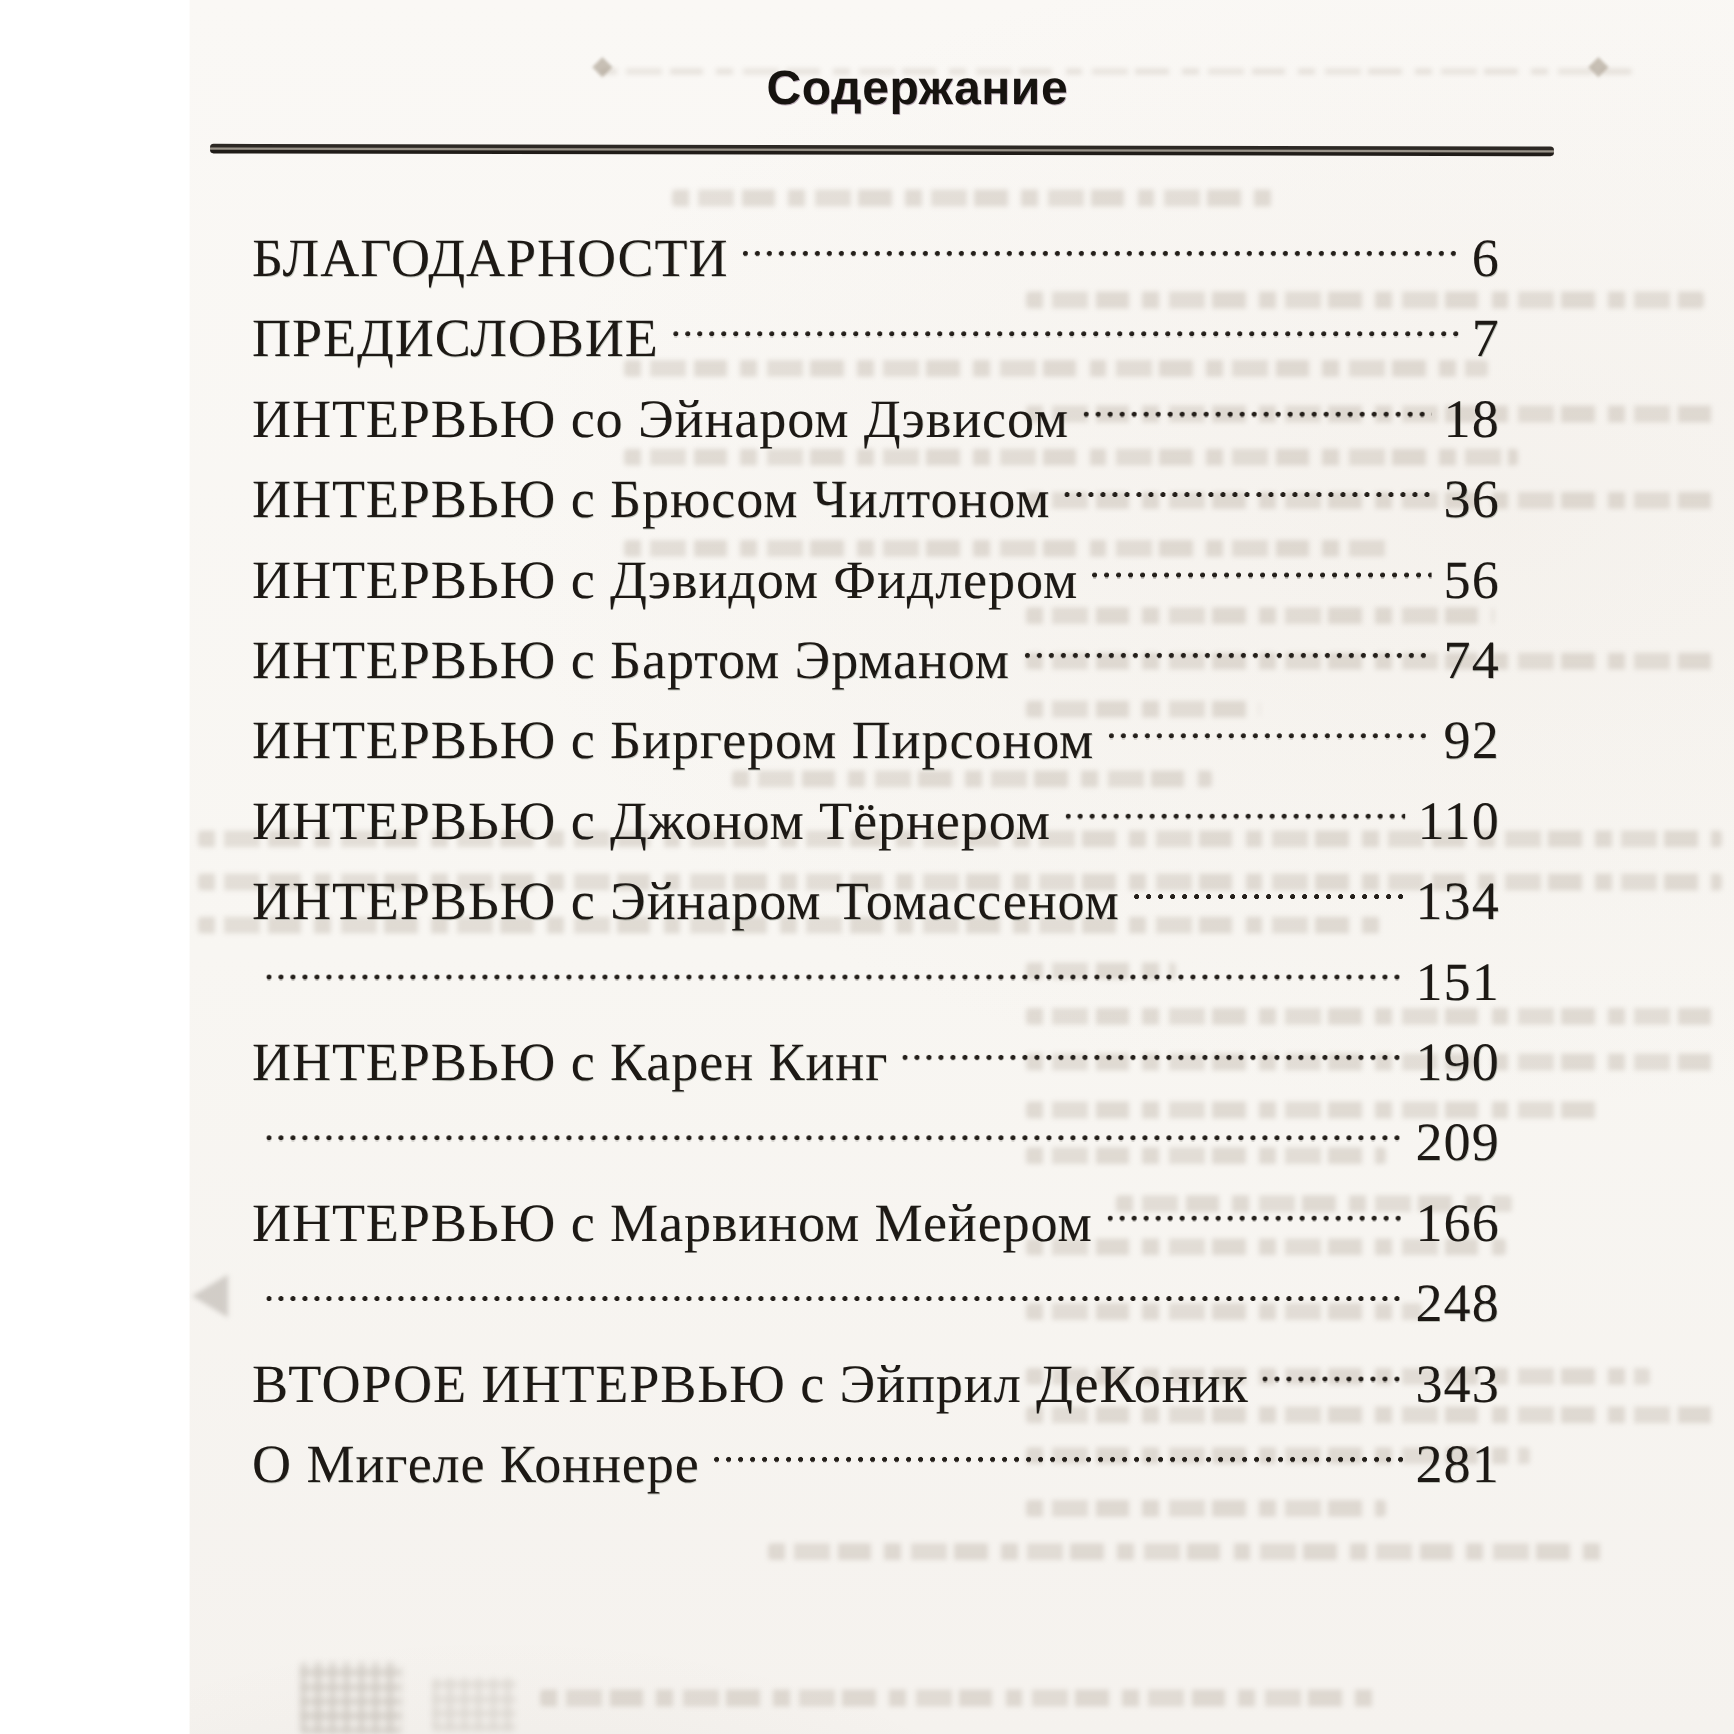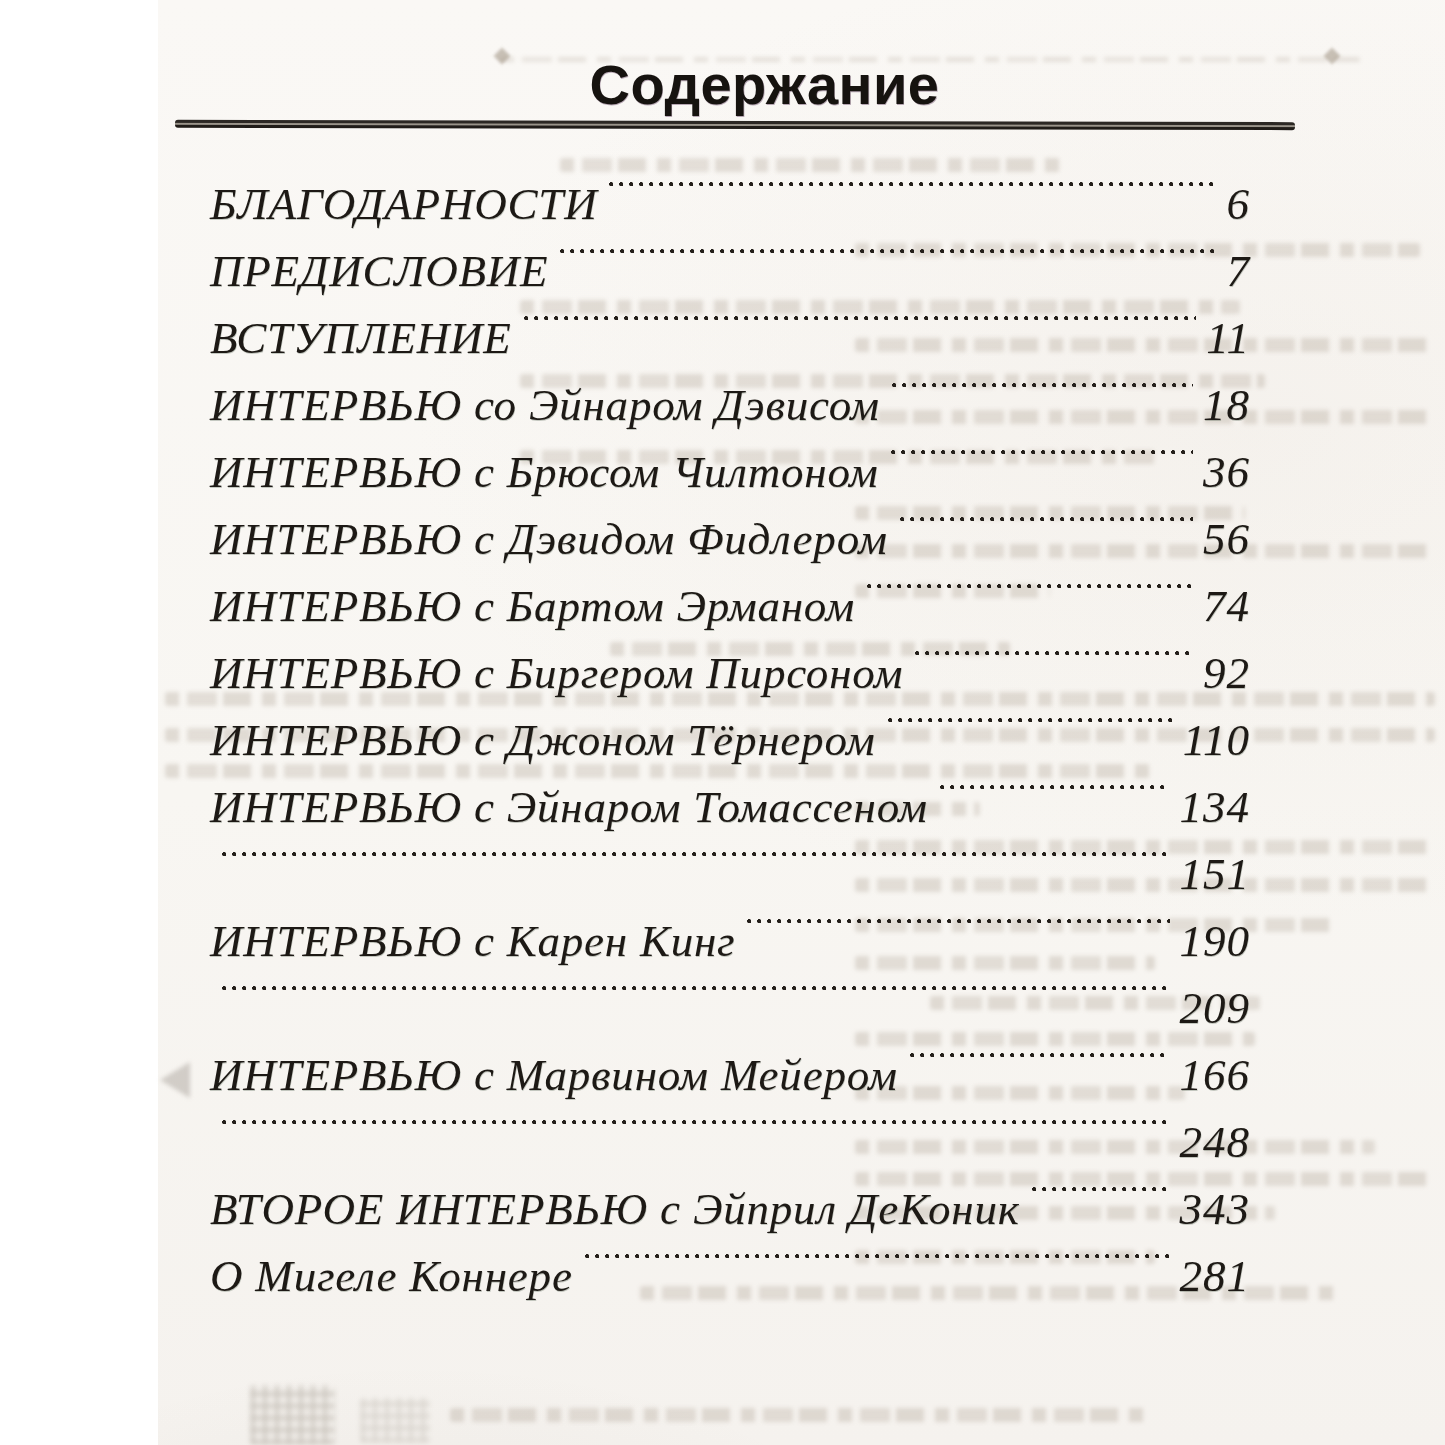--- a/index.html
+++ b/index.html
@@ -59,21 +59,21 @@
   }
   
   .content { position: absolute; inset: 0; z-index: 2; }
   .title {
     position: absolute;
     top: 52px; left: 0; width: 100%;
     text-align: center;
     transform: translateX(-37px);
     font-family: "Liberation Sans", sans-serif;
     font-weight: bold;
-    font-size: 56px;
+    font-size: 40px;
     letter-spacing: 0.5px;
     color: #16130f;
     text-shadow: 0.6px 0.6px 0 rgba(60,20,60,0.35);
   }
   .rule {
     position: absolute;
     top: 121px; left: 17px;
     width: 1120px; height: 8px;
     border-radius: 3px;
     background: linear-gradient(180deg,
@@ -82,23 +82,22 @@
       #201c18 68%, #201c18 100%);
     transform: rotate(0.12deg);
   }
   .toc {
     position: absolute;
     top: 182px; left: 52px; right: 195px;
   }
   .toc-row {
     height: 67px;
     display: flex;
-    align-items: flex-start;
+    align-items: center;
     color: #1d1915;
-    font-style: italic;
   }
   .toc-label {
     white-space: nowrap;
     font-size: 45px;
     line-height: 1;
     letter-spacing: 0.8px;
     text-shadow: 0.5px 0.5px 0 rgba(40,60,40,0.25);
   }
   .leader {
     flex: 1;
@@ -170,25 +169,20 @@
     <span class="leader"></span>
     <span class="toc-page">6</span>
   </div>
 
   <div class="toc-row">
     <span class="toc-label">ПРЕДИСЛОВИЕ</span>
     <span class="leader"></span>
     <span class="toc-page">7</span>
   </div>
 
-  <div class="toc-row">
-    <span class="toc-label">ВСТУПЛЕНИЕ</span>
-    <span class="leader"></span>
-    <span class="toc-page">11</span>
-  </div>
 
   <div class="toc-row">
     <span class="toc-label">ИНТЕРВЬЮ со Эйнаром Дэвисом</span>
     <span class="leader"></span>
     <span class="toc-page">18</span>
   </div>
 
   <div class="toc-row">
     <span class="toc-label">ИНТЕРВЬЮ с Брюсом Чилтоном</span>
     <span class="leader"></span>

